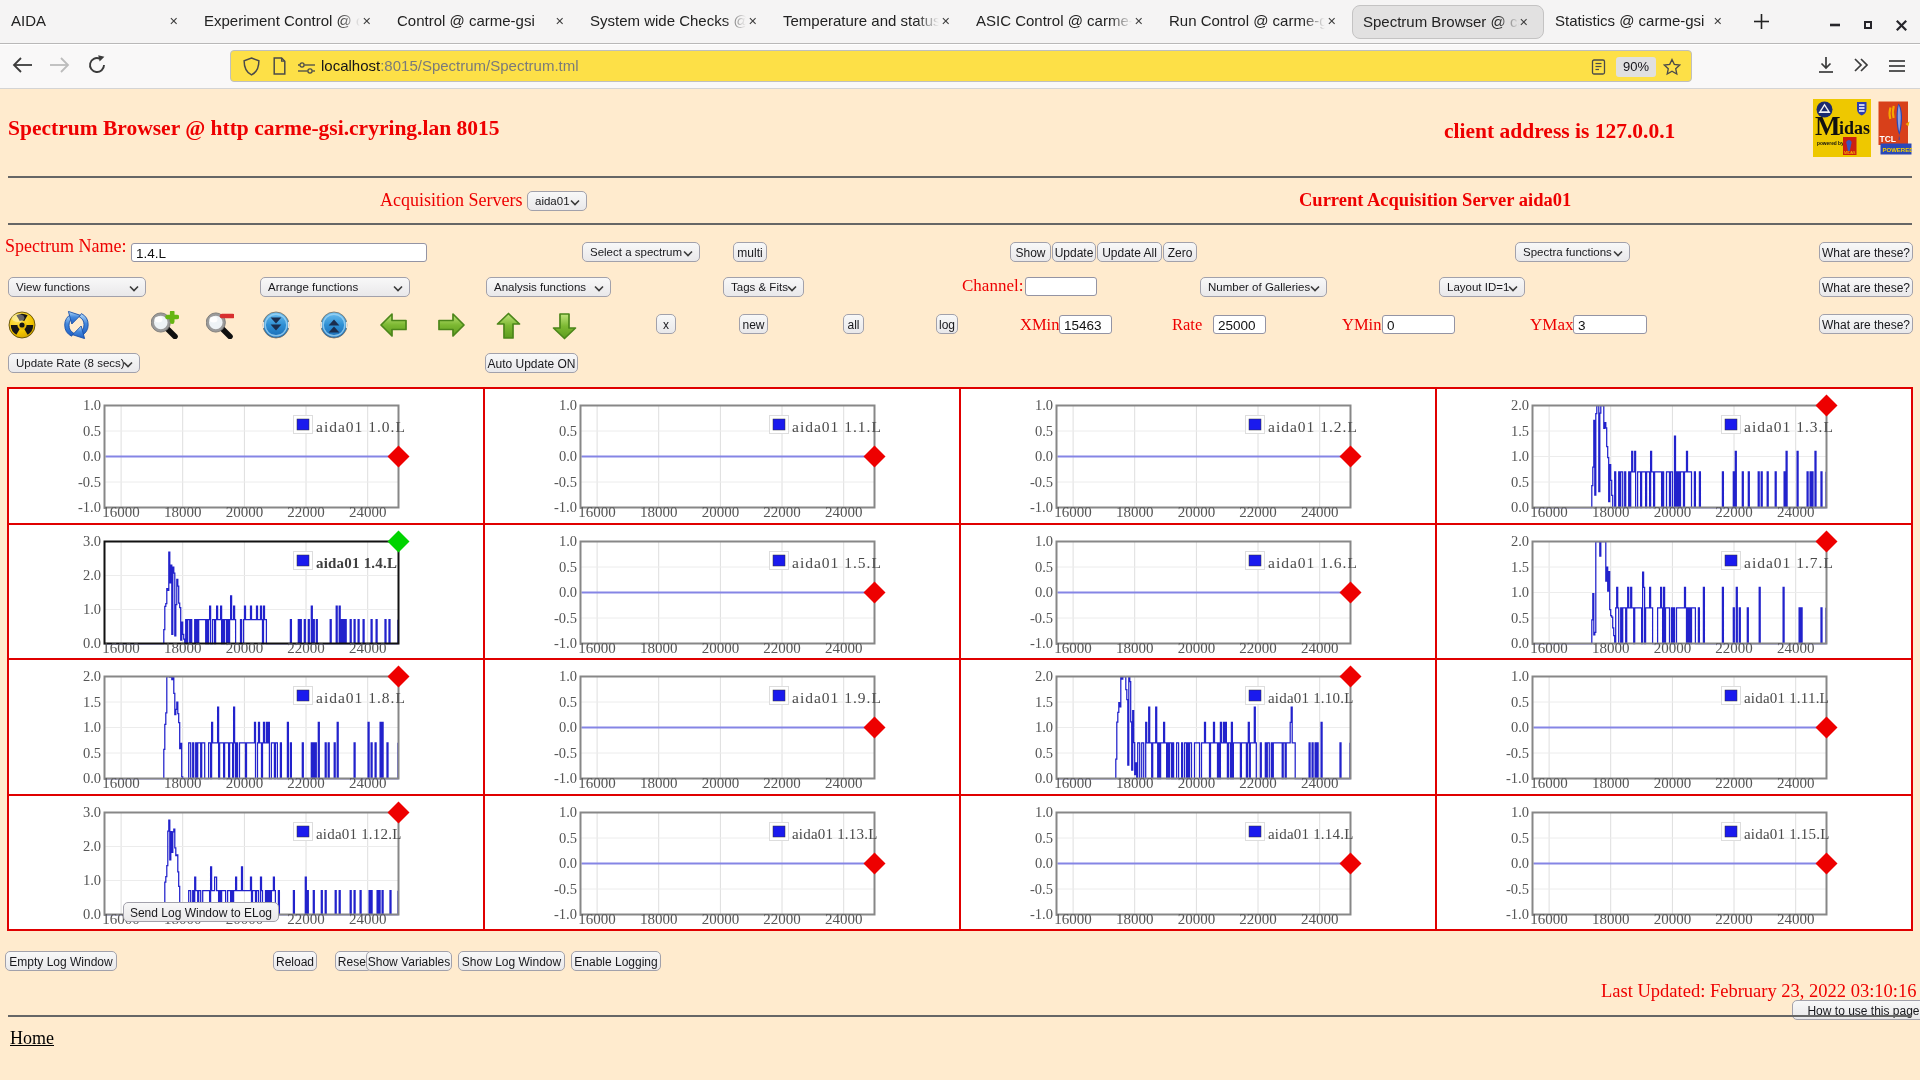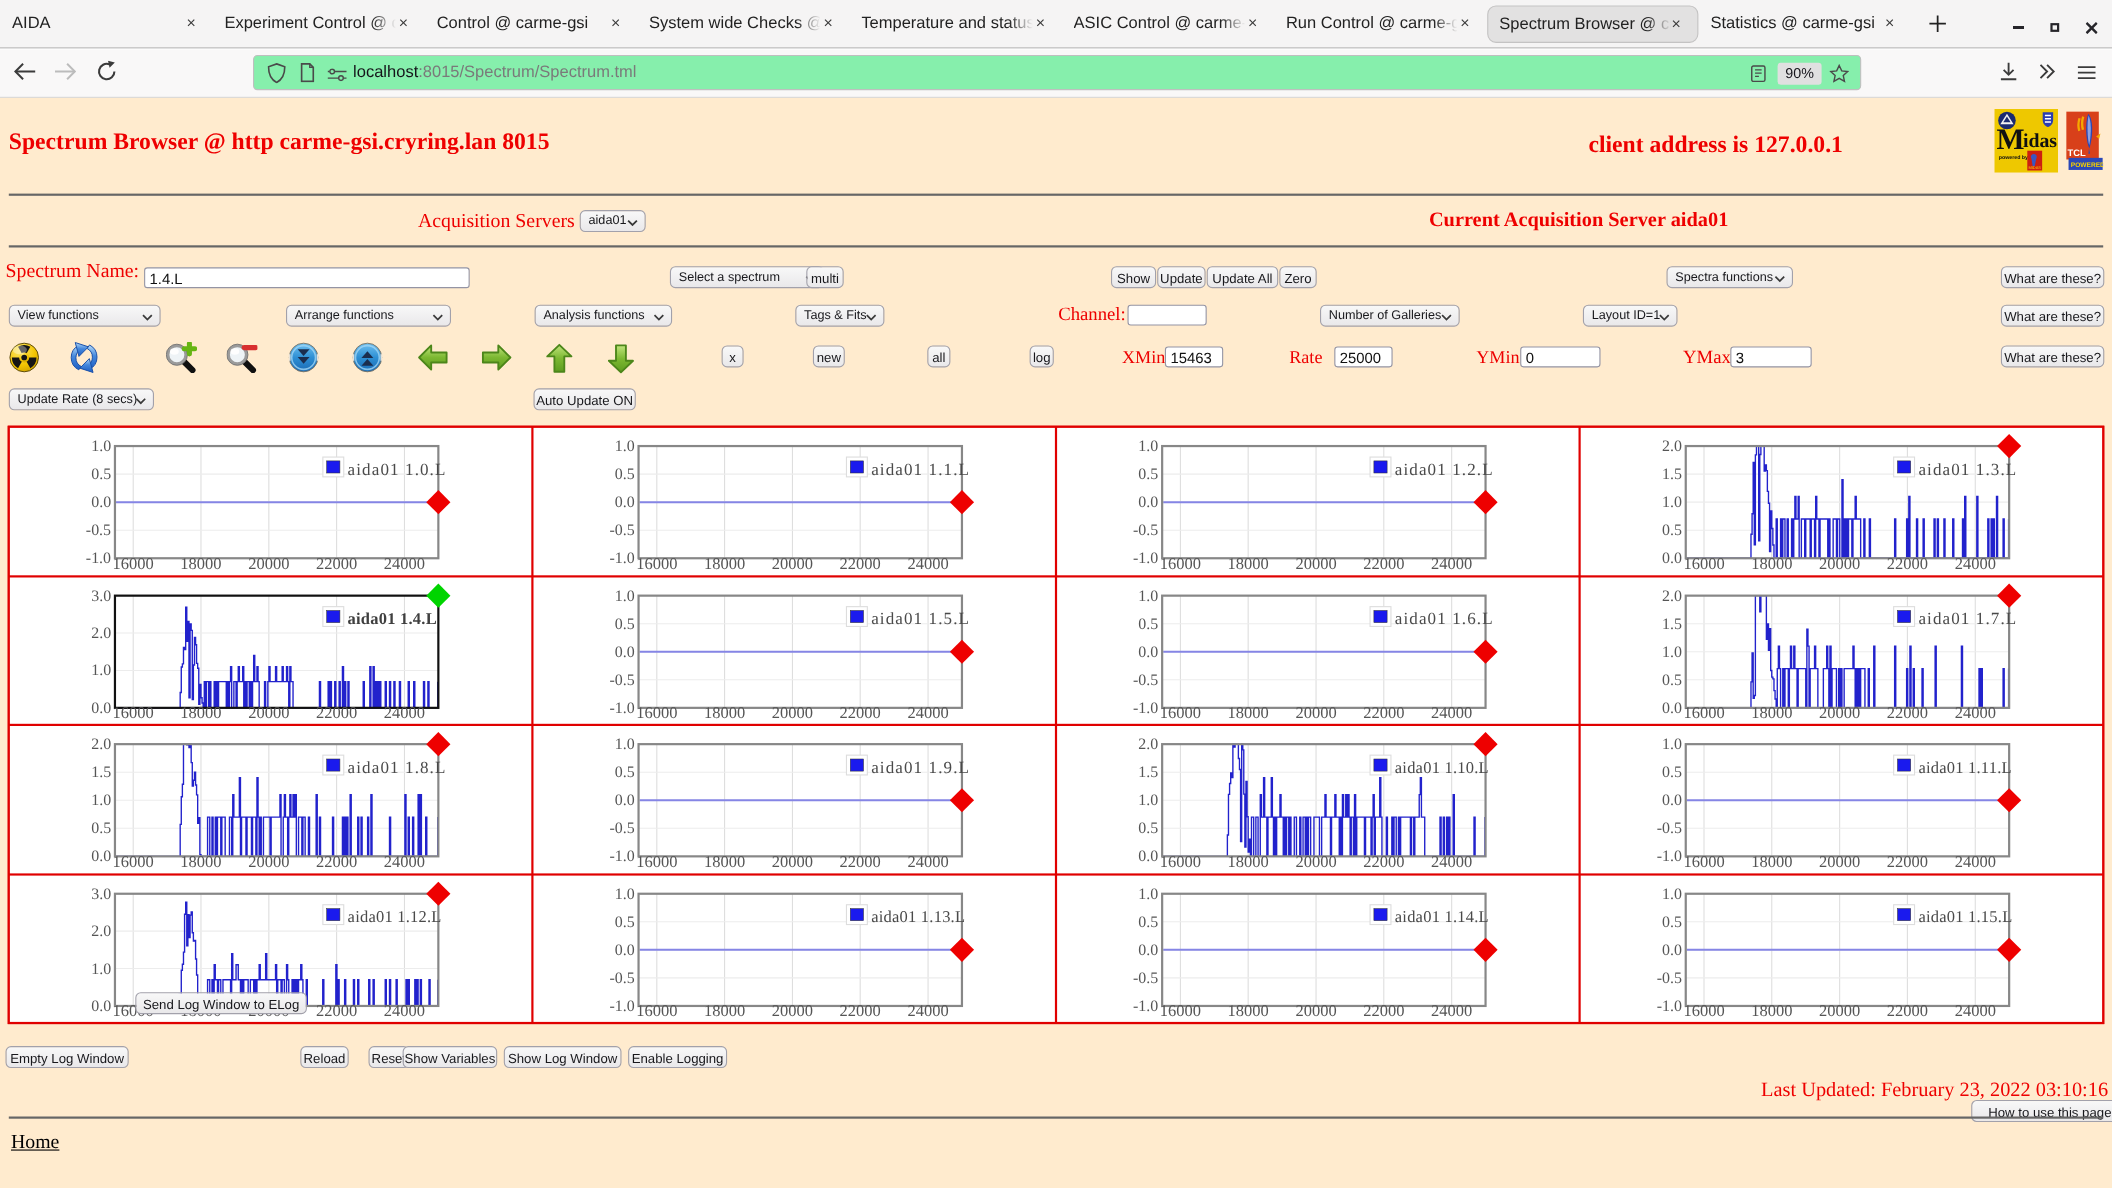--- a/index.html
+++ b/index.html
@@ -7,21 +7,21 @@
           border-bottom:1px solid #b9b8b8; }
 .tab { position:absolute; top:5px; width:192px; height:34px; color:#222; font-size:15px; }
 .tab .tlabel { position:absolute; left:10px; top:7px; white-space:nowrap; overflow:hidden; width:156px;
   -webkit-mask-image:linear-gradient(90deg,#000 86%,transparent); mask-image:linear-gradient(90deg,#000 86%,transparent);}
 .tlabel.nofade { -webkit-mask-image:none !important; mask-image:none !important; }
 .tab .tclose { position:absolute; right:15px; top:8px; font-size:14.5px; color:#3a3a3a; }
 .tab.active { background:#e2e1e1; border:1px solid #c4c3c3; border-radius:8px; }
 #navbar { position:absolute; left:0; top:45px; width:1920px; height:44px; background:#f9f8f8;
           border-bottom:1px solid #d4d4d4; }
 .navsvg { position:absolute; }
-#urlbox { position:absolute; left:230px; top:5px; width:1462px; height:32px; background:#86efac;
+#urlbox { position:absolute; left:230px; top:5px; width:1462px; height:32px; background:#fde047;
           border:1px solid #bfbfbf; border-radius:4px; }
 .uic { position:absolute; top:6px; }
 #urltext { position:absolute; left:90px; top:6px; font-size:15px; color:#15141a; }
 #urltext b { font-weight:normal; color:#15141a; }
 #zoomind { position:absolute; left:1385px; top:6px; width:40px; height:20px; background:#e0e0e0;
            border-radius:3px; font-size:13px; color:#15141a; text-align:center; line-height:20px; }
 .tlabel,.tclose,#urltext,#zoomind,.abs,.gbtn,.gsl,.ginp { opacity:0.999; }
 #page { position:absolute; left:0; top:89px; width:1920px; height:991px; background:#ffebce; }
 .abs { position:absolute; white-space:nowrap; font-family:"Liberation Serif",serif; }
 .red { color:#ee0000; }
@@ -200,21 +200,21 @@
 <div class="gsel" style="left:527px;top:191px;width:60px;height:20px">
     <span class="gsl">aida01</span>
     <svg class="gsa" width="10" height="7" viewBox="0 0 10 7">
       <path d="M1 1.5 L5 5.5 L9 1.5" fill="none" stroke="#3a3a3a" stroke-width="1.6"></path>
     </svg>
   </div>
 <div class="abs red" style="left:1299px;top:190px;font-size:18.5px;font-weight:bold">Current Acquisition Server aida01</div>
 <hr class="rule" style="top:223px">
 <div class="abs red" style="left:5px;top:236px;font-size:18px">Spectrum Name:</div>
 <div class="ginp" style="left:131px;top:243px;width:296px;height:19px">1.4.L</div>
-<div class="gsel" style="left:609px;top:242px;width:140px;height:20px">
+<div class="gsel" style="left:582px;top:242px;width:118px;height:20px">
     <span class="gsl">Select a spectrum</span>
     <svg class="gsa" width="10" height="7" viewBox="0 0 10 7">
       <path d="M1 1.5 L5 5.5 L9 1.5" fill="none" stroke="#3a3a3a" stroke-width="1.6"></path>
     </svg>
   </div>
 <div class="gbtn " style="left:733px;top:242px;width:34px;height:20px">multi</div>
 <div class="gbtn " style="left:1010px;top:242px;width:41px;height:20px">Show</div>
 <div class="gbtn " style="left:1052px;top:242px;width:44px;height:20px">Update</div>
 <div class="gbtn " style="left:1097px;top:242px;width:65px;height:20px">Update All</div>
 <div class="gbtn " style="left:1163px;top:242px;width:34px;height:20px">Zero</div>

